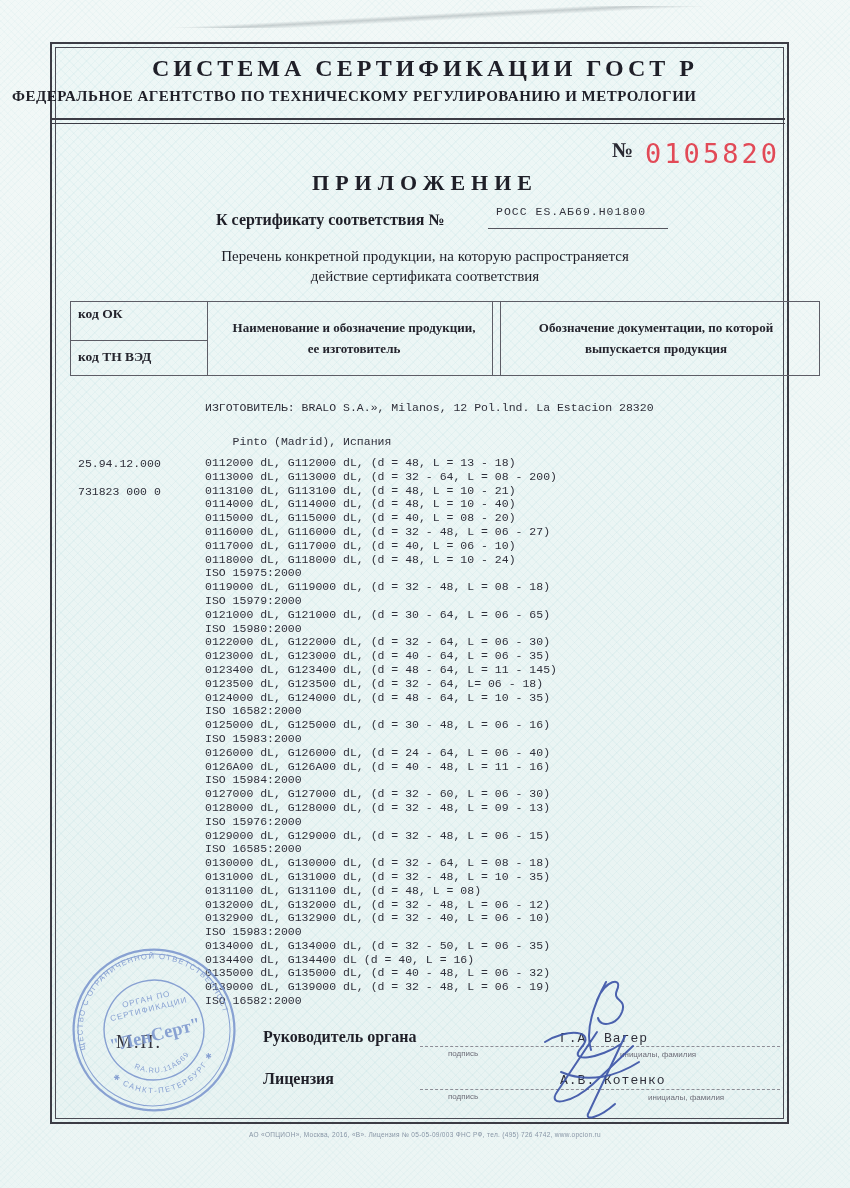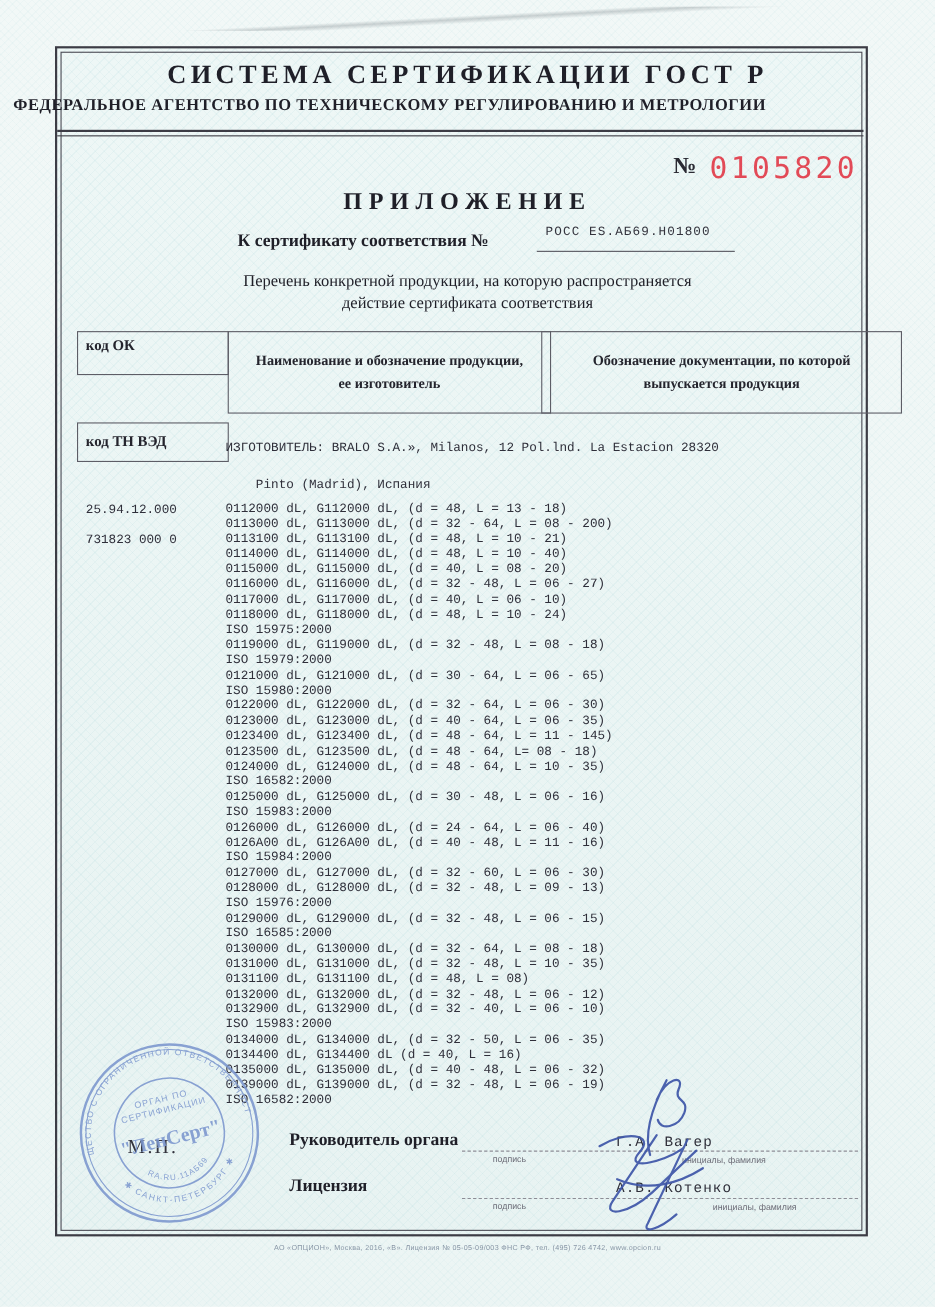--- a/index.html
+++ b/index.html
@@ -61,21 +61,21 @@
   .subtitle1,.subtitle2{
     position:absolute;left:0;right:0;text-align:center;
     font-size:15px;font-weight:normal;color:#1f1f28;
   }
   .subtitle1{top:248px;}
   .subtitle2{top:268px;}
 
   .spec-table{position:absolute;left:70px;top:301px;width:714px;height:75px;}
   .spec-table .cell{position:absolute;border:1px solid #5d5d66;box-sizing:border-box;}
   .cell-ok{left:0;top:0;width:138px;height:40px;}
-  .cell-tnved{left:0;top:39px;width:138px;height:36px;margin-top:44px;}
+  .cell-tnved{left:0;top:39px;width:138px;height:36px;}
   .cell-product{left:137px;top:0;width:294px;height:75px;}
   .cell-doc{left:422px;top:0;width:328px;height:75px;}
   .cell .corner-label{position:absolute;left:7px;top:4px;font-size:13.5px;font-weight:bold;color:#24242d;}
   .cell-tnved .corner-label{top:8px;}
   .cell-center{
     display:flex;align-items:center;justify-content:center;text-align:center;
     font-size:13px;font-weight:bold;line-height:1.55;color:#24242d;padding:0 18px;
   }
   .manufacturer{
     position:absolute;left:205px;top:399px;width:560px;
@@ -168,21 +168,21 @@
       <div class="p-line">0117000 dL, G117000 dL, (d = 40, L = 06 - 10)</div>
       <div class="p-line">0118000 dL, G118000 dL, (d = 48, L = 10 - 24)</div>
       <div class="p-line">ISO 15975:2000</div>
       <div class="p-line">0119000 dL, G119000 dL, (d = 32 - 48, L = 08 - 18)</div>
       <div class="p-line">ISO 15979:2000</div>
       <div class="p-line">0121000 dL, G121000 dL, (d = 30 - 64, L = 06 - 65)</div>
       <div class="p-line">ISO 15980:2000</div>
       <div class="p-line">0122000 dL, G122000 dL, (d = 32 - 64, L = 06 - 30)</div>
       <div class="p-line">0123000 dL, G123000 dL, (d = 40 - 64, L = 06 - 35)</div>
       <div class="p-line">0123400 dL, G123400 dL, (d = 48 - 64, L = 11 - 145)</div>
-      <div class="p-line">0123500 dL, G123500 dL, (d = 48 - 64, L= 08 - 18)</div>
+      <div class="p-line">0123500 dL, G123500 dL, (d = 32 - 64, L= 06 - 18)</div>
       <div class="p-line">0124000 dL, G124000 dL, (d = 48 - 64, L = 10 - 35)</div>
       <div class="p-line">ISO 16582:2000</div>
       <div class="p-line">0125000 dL, G125000 dL, (d = 30 - 48, L = 06 - 16)</div>
       <div class="p-line">ISO 15983:2000</div>
       <div class="p-line">0126000 dL, G126000 dL, (d = 24 - 64, L = 06 - 40)</div>
       <div class="p-line">0126A00 dL, G126A00 dL, (d = 40 - 48, L = 11 - 16)</div>
       <div class="p-line">ISO 15984:2000</div>
       <div class="p-line">0127000 dL, G127000 dL, (d = 32 - 60, L = 06 - 30)</div>
       <div class="p-line">0128000 dL, G128000 dL, (d = 32 - 48, L = 09 - 13)</div>
       <div class="p-line">ISO 15976:2000</div>

